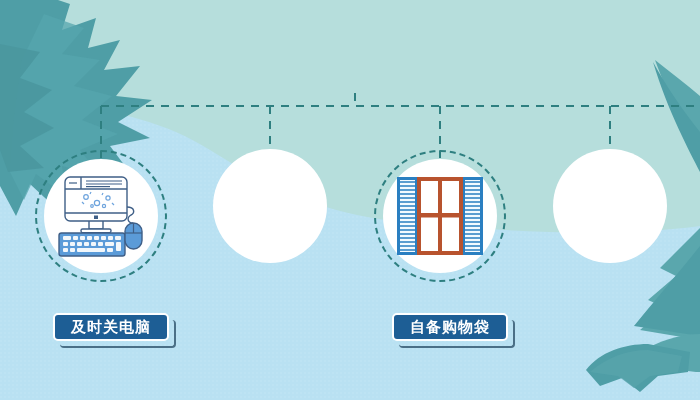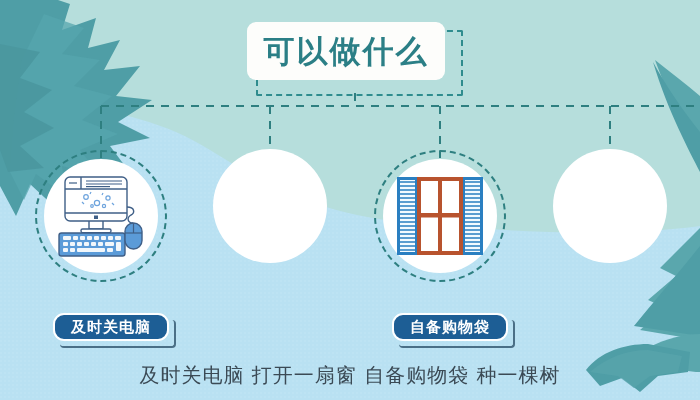--- a/index.html
+++ b/index.html
@@ -57,21 +57,21 @@
   .tag{ position:absolute; }
   .tag .tag-shadow{
     position:absolute; left:7px; top:7px; width:116px; height:28px;
     border-right:2px solid #4a6f86; border-bottom:2px solid #4a6f86;
     border-radius:4px;
   }
   .tag .tag-box{
     position:absolute; left:0; top:0; width:116px; height:28px;
     background:#1d5e95;
     border:2px solid #ffffff;
-    border-radius:11px;
+    border-radius:5px;
     display:flex; align-items:center; justify-content:center;
   }
   .tag .tag-text{
     color:#ffffff; font-size:15px; font-weight:bold; letter-spacing:1px;
     font-family:"DejaVu Sans","Liberation Sans",sans-serif;
     line-height:1;
   }
   #tag1{ left:53px;  top:313px; }
   #tag2{ left:392px; top:313px; }
 
@@ -141,26 +141,20 @@
         <line x1="101" y1="106" x2="698" y2="106"></line>
         <line x1="101" y1="106" x2="101" y2="158"></line>
         <line x1="270" y1="106" x2="270" y2="150"></line>
         <line x1="440" y1="106" x2="440" y2="158"></line>
         <line x1="610" y1="106" x2="610" y2="150"></line>
         <line x1="355" y1="93" x2="355" y2="106"></line>
       </g>
     </svg>
   </div>
 
-  <div class="title-wrap">
-    <div class="title-bracket"></div>
-    <div class="title-box">
-      <span class="title-text">可以做什么</span>
-    </div>
-  </div>
 
   <div class="node ringed" id="node1">
     <div class="ring"></div>
     <div class="disc"></div>
     <div class="icon-holder">
       <svg width="92" height="86" viewBox="0 0 92 86" xmlns="http://www.w3.org/2000/svg">
         <g fill="none" stroke="#3f5f87" stroke-width="1.4" stroke-linejoin="round">
 
           <rect x="10" y="4" width="62" height="44" rx="5" fill="#ffffff"></rect>
           <line x1="10" y1="16" x2="72" y2="16"></line>
@@ -310,15 +304,14 @@
     </div>
   </div>
 
   <div class="tag" id="tag2">
     <div class="tag-shadow"></div>
     <div class="tag-box">
       <span class="tag-text">自备购物袋</span>
     </div>
   </div>
 
-  <div class="caption">及时关电脑 打开一扇窗 自备购物袋 种一棵树</div>
 
 </div>
 
 </body></html>

